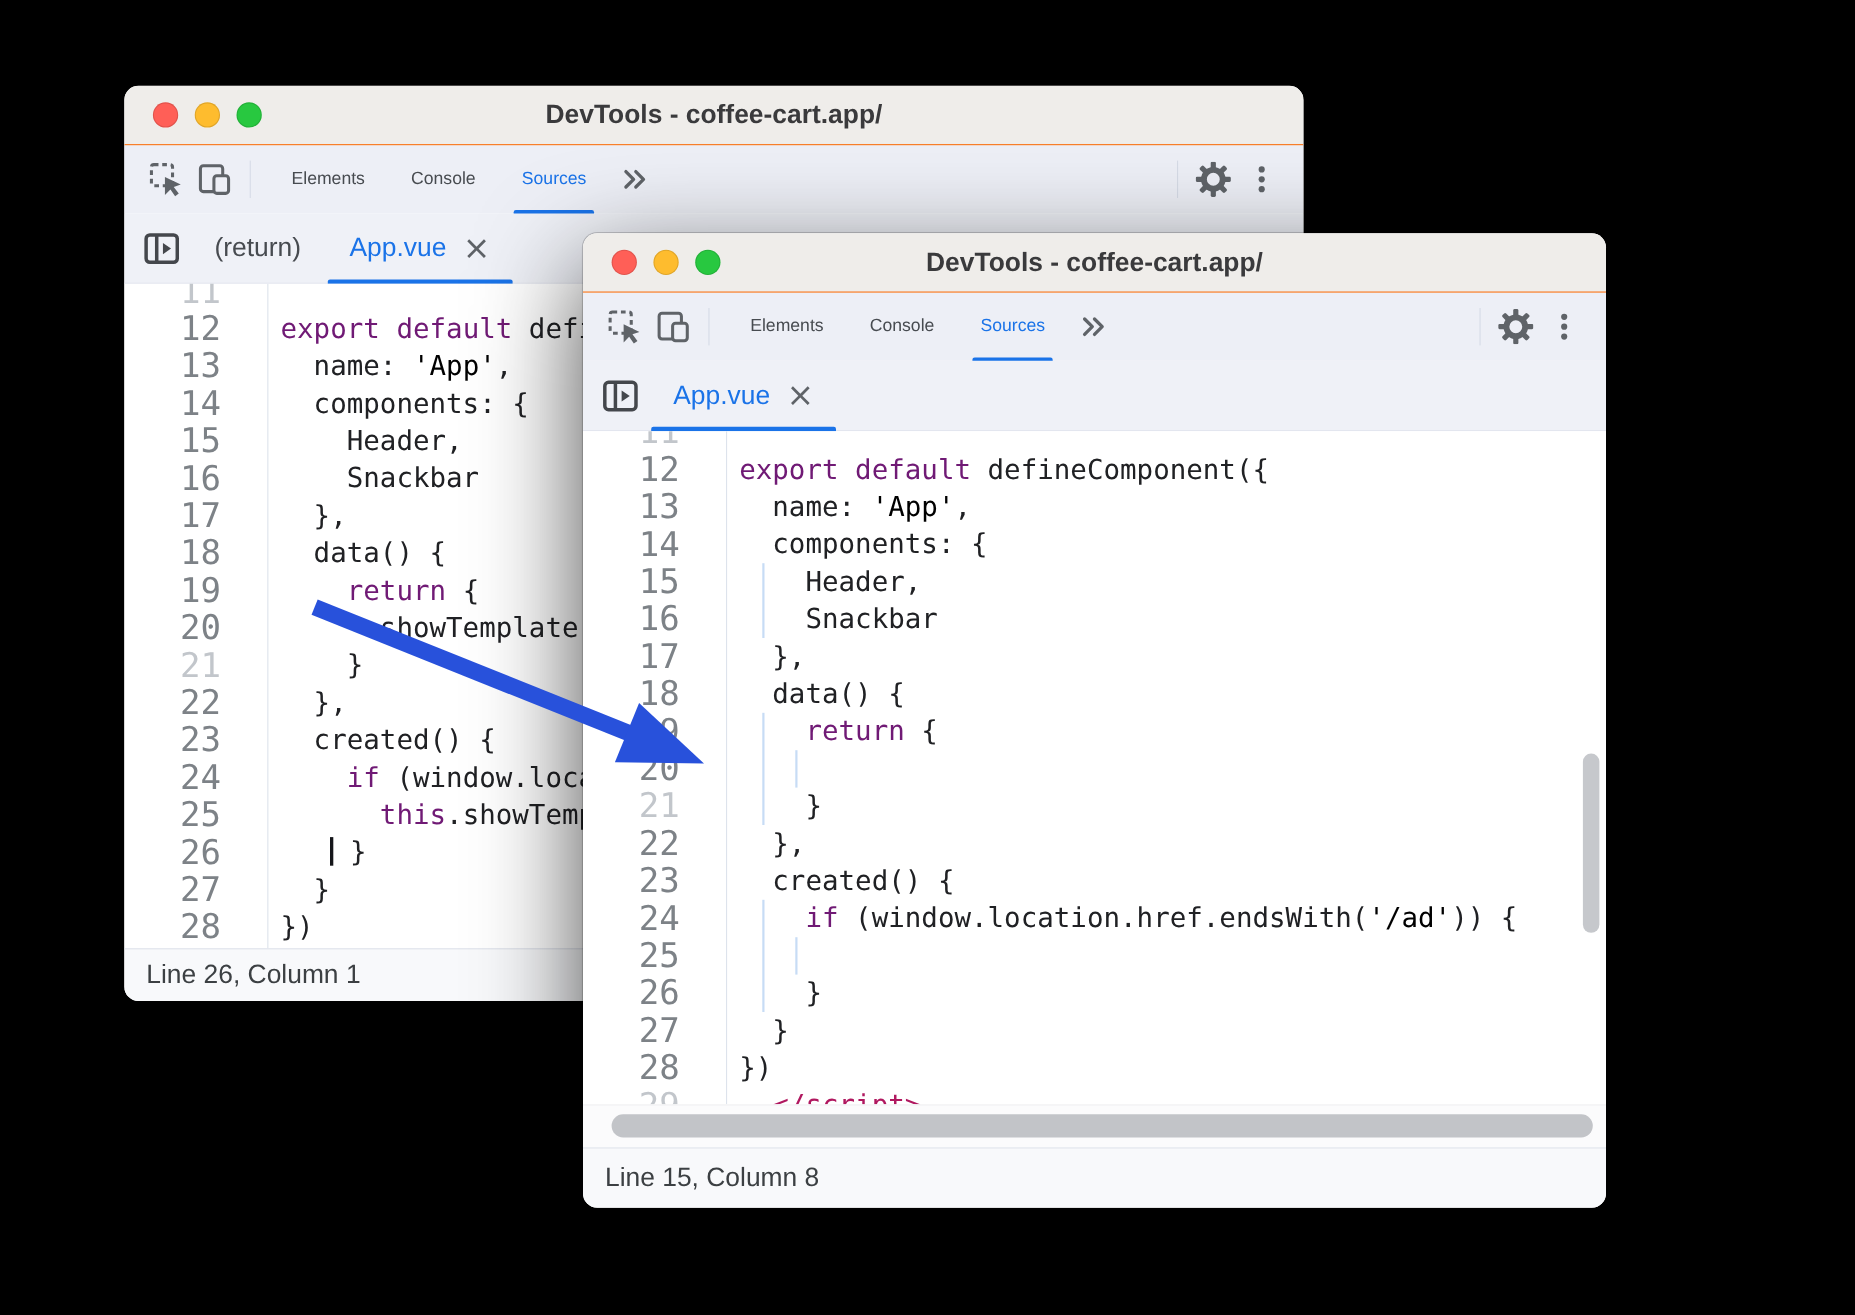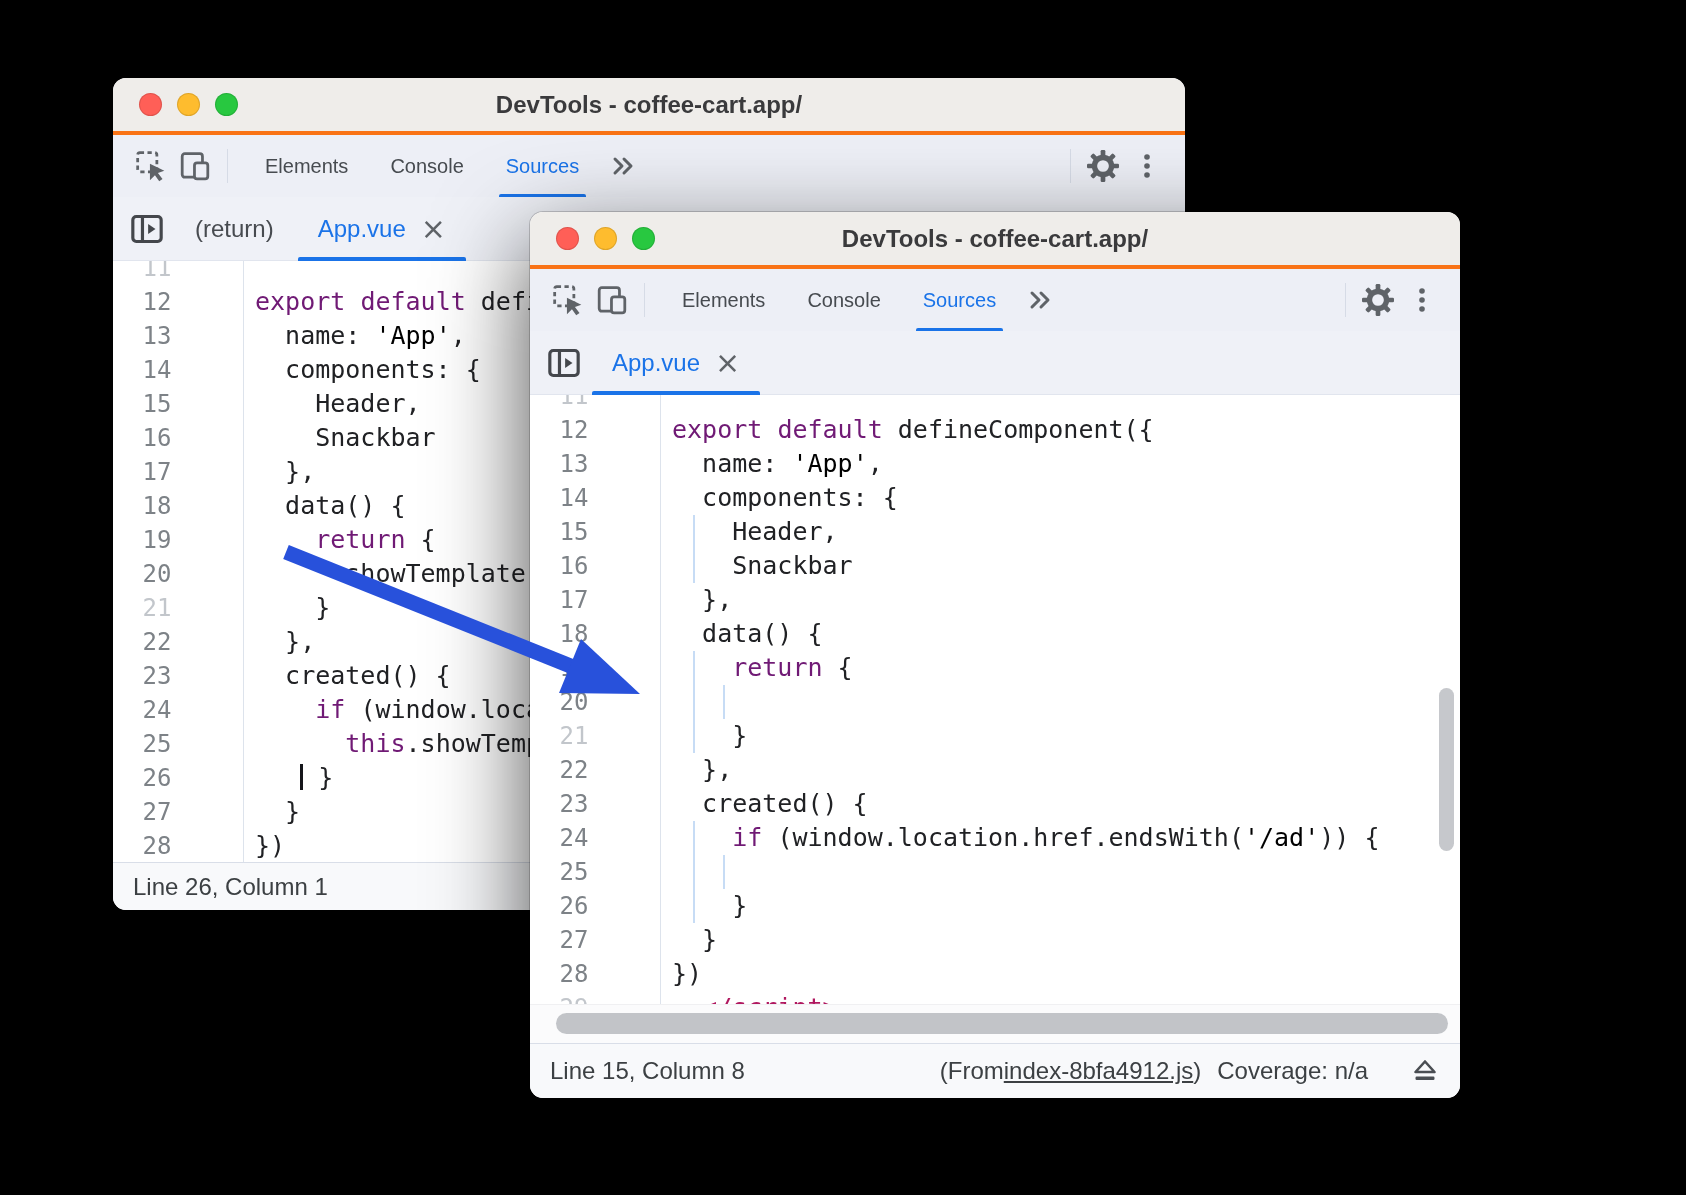--- a/index.html
+++ b/index.html
@@ -9,53 +9,53 @@
   }
   .window{
     position:absolute;background:#fff;border-radius:13px;overflow:hidden;
     display:flex;flex-direction:column;
     box-shadow:0 25px 80px rgba(0,0,0,.6),0 0 0 1px rgba(0,0,0,.15);
   }
   #backWin{left:113px;top:78px;width:1072px;height:832px;z-index:1}
   #frontWin{left:530px;top:212px;width:930px;height:886px;z-index:10;
     box-shadow:0 32px 95px rgba(0,0,0,.7),0 0 0 1px rgba(0,0,0,.18)}
   
-  .titlebar{height:53px;flex:0 0 auto;background:#efedea;border-bottom:4px solid #f97316;
+  .titlebar{height:53px;flex:0 0 auto;background:#efedea;border-bottom:1px solid #f97316;
     position:relative;display:flex;align-items:center}
   .lights{position:absolute;left:26px;top:0;bottom:0;display:flex;align-items:center;gap:15px}
   .light{width:23px;height:23px;border-radius:50%;box-shadow:inset 0 0 0 1px rgba(0,0,0,.12)}
   .light.red{background:#ff5f57}.light.yellow{background:#febc2e}.light.green{background:#28c840}
   .title{flex:1;text-align:center;font-size:24px;font-weight:700;color:#3a3a3c}
   
   .toolbar{height:62px;flex:0 0 auto;background:#edeff6;display:flex;align-items:stretch;padding:0 16px}
   .icon-btn{display:flex;align-items:center;justify-content:center;width:44px;color:#5f6368;flex:0 0 auto}
   .vdiv{width:1px;background:#d6dbe6;margin:14px 10px;flex:0 0 auto}
   .tool-tabs{display:flex;align-items:stretch;margin-left:6px}
-  .tool-tab{display:flex;align-items:center;padding:0 21px;font-size:20px;color:#474b50;position:relative;cursor:default}
+  .tool-tab{display:flex;align-items:center;padding:0 21px;font-size:16px;color:#474b50;position:relative;cursor:default}
   .tool-tab.selected{color:#1a73e8}
   .tool-tab.selected::after{content:"";position:absolute;left:14px;right:14px;bottom:0;height:3px;
     background:#1a73e8;border-radius:2px 2px 0 0}
   .spacer{flex:1}
   
   .filebar{height:63px;flex:0 0 auto;background:#eff1f7;border-bottom:1px solid #e1e5ee;
     display:flex;align-items:stretch;padding:0 8px}
   .filebar .icon-btn{width:52px}
   .file-tabs{display:flex;align-items:stretch}
   .file-tab{display:flex;align-items:center;gap:15px;padding:0 22px;font-size:24px;color:#474b50;position:relative}
   .file-tab.selected{color:#1a73e8}
   .file-tab.selected::after{content:"";position:absolute;left:2px;right:2px;bottom:-1px;height:4px;
     background:#1a73e8;border-radius:2px 2px 0 0}
   .file-close{font-size:30px;line-height:1;color:#5f6368;font-family:"DejaVu Sans",sans-serif}
   
   .code{flex:1 1 auto;position:relative;overflow:hidden;background:#fff;
     font-family:"DejaVu Sans Mono",monospace;font-size:25px}
   .gutter-line{position:absolute;left:130px;top:0;bottom:0;width:1px;background:#dde3ec}
   .guide{position:absolute;width:2px;background:#c7dcf5}
   .code-row{display:flex;height:34px;line-height:34px;white-space:pre}
-  .ln{flex:0 0 88px;width:88px;text-align:center;color:#7d8287;font-size:24px}
+  .ln{flex:0 0 88px;width:88px;text-align:right;color:#7d8287;font-size:31px}
   .ln.dim{color:#c2c6cb}
   .code-text{padding-left:54px;color:#202124}
   .tk-p{color:#202124}
   .tk-k{color:#701a75}
   .tk-s{color:#000000}
   .tk-a{color:#1a49ae}
   .tk-t{color:#b0175f}
   .caret{display:inline-block;width:3px;height:26px;background:#15161a;vertical-align:-4px}
   .vthumb{position:absolute;right:6px;top:293px;width:15px;height:163px;background:#c6c8cc;border-radius:8px;z-index:5}
   
@@ -292,31 +292,19 @@
       <div class="code-row"><span class="ln">28</span><div class="code-text"><span class="tk-p">})</span></div></div>
       <div class="code-row"><span class="ln dim">29</span><div class="code-text"><span class="tk-t">  &lt;/script&gt;</span></div></div>
     </div>
 
   <div class="hscroll">
     <div class="hthumb"></div>
   </div>
 
   <footer class="statusbar">
     <span>Line 15, Column 8</span>
-    <span class="status-right">
-      <span>(From </span>
-      <span class="status-link">index-8bfa4912.js</span>
-      <span>)</span>
-      <span class="cov">Coverage: n/a</span>
-      <span class="eject">
-        <svg width="30" height="30" viewBox="0 0 30 30" fill="none" stroke="#4a4e53" stroke-width="2.6" stroke-linejoin="round">
-            <path d="M15 5.5 L24.5 16 L5.5 16 Z"></path>
-            <rect x="5.5" y="20.5" width="19" height="3.4" rx="1.2" fill="#4a4e53" stroke="none"></rect>
-          </svg>
-      </span>
-    </span>
   </footer>
 </section>
 
 <svg id="arrowOverlay" width="1686" height="1195" viewBox="0 0 1686 1195">
   <line x1="286" y1="552" x2="578" y2="669" stroke="#2851db" stroke-width="15"></line>
   <polygon points="640,694 559,693 581,639" fill="#2851db"></polygon>
 </svg>
 
 </body></html>

